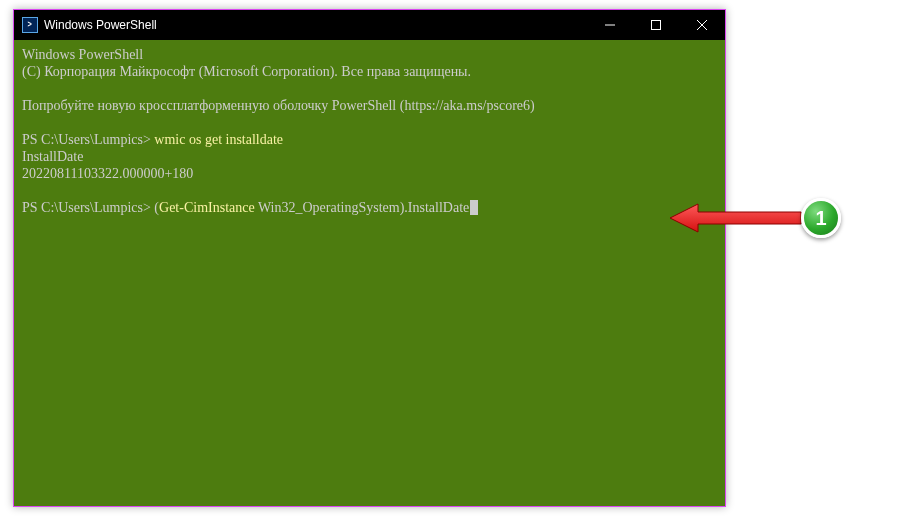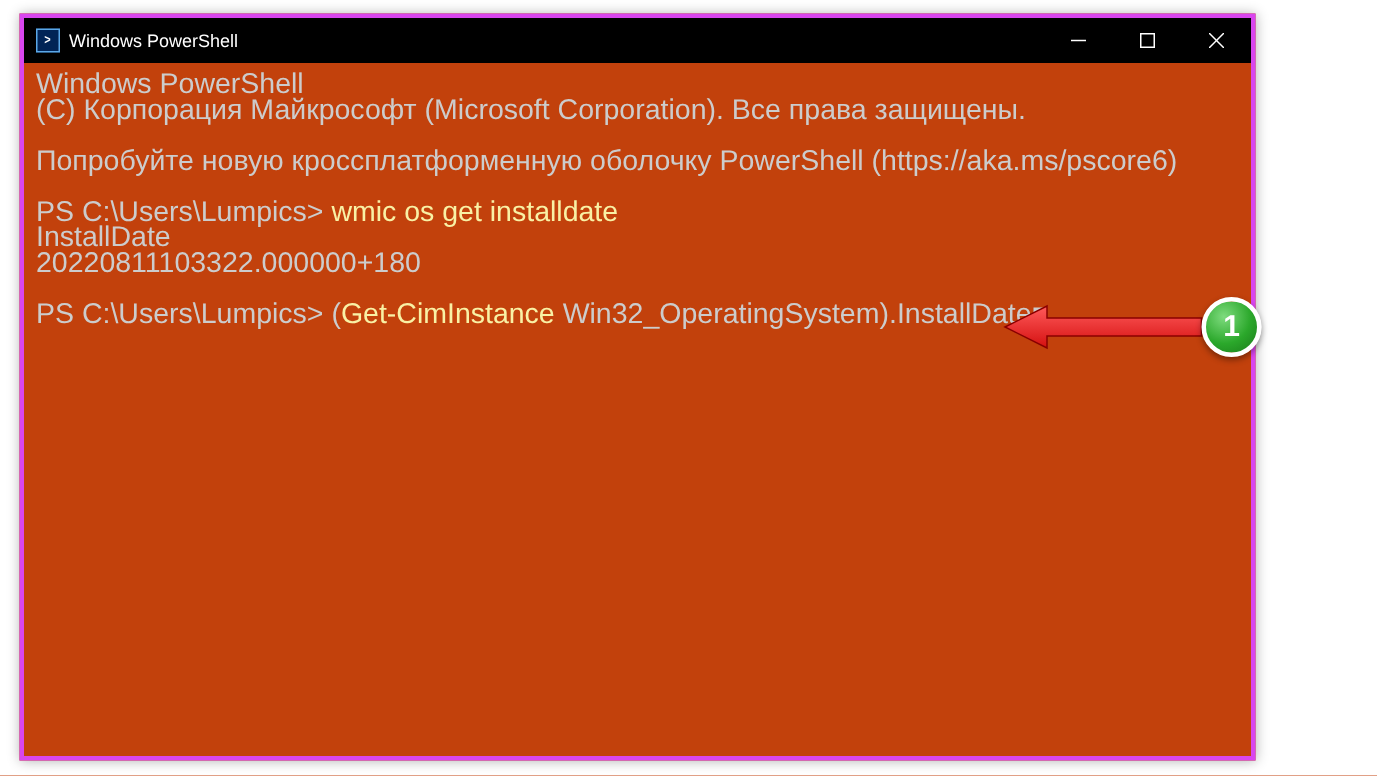--- a/index.html
+++ b/index.html
@@ -11,24 +11,24 @@
       width: 918px;
       height: 517px;
       background: #fff;
       font-family: 'Consolas', 'Courier New', monospace;
       position: relative;
     }
     .window {
       position: absolute;
       top: 9px;
       left: 13px;
-      width: 824px;
+      width: 713px;
       height: 498px;
-      background: #c2410c;
-      border: 3px solid #d946ef;
+      background: #4d7c0f;
+      border: 1px solid #d946ef;
       box-shadow: 0 0 8px rgba(0,0,0,0.3);
     }
     .titlebar {
       height: 30px;
       background: #000000;
       display: flex;
       align-items: center;
       justify-content: space-between;
       padding: 0 0 0 8px;
     }
@@ -73,24 +73,24 @@
       font-family: 'Segoe UI', sans-serif;
       background: transparent;
     }
     .win-btn svg {
       stroke: #fff;
       fill: none;
     }
     .terminal {
       padding: 6px 8px;
       color: #cccccc;
-      font-size: 19px;
+      font-size: 14px;
       line-height: 17px;
       white-space: pre;
-      font-family: Liberation Sans, sans-serif;
+      font-family: Liberation Serif, serif;
     }
     .prompt {
       color: #cccccc;
     }
     .cmd-bright {
       color: #f9f1a5;
     }
     .cmd-cyan {
       color: #f9f1a5;
     }

